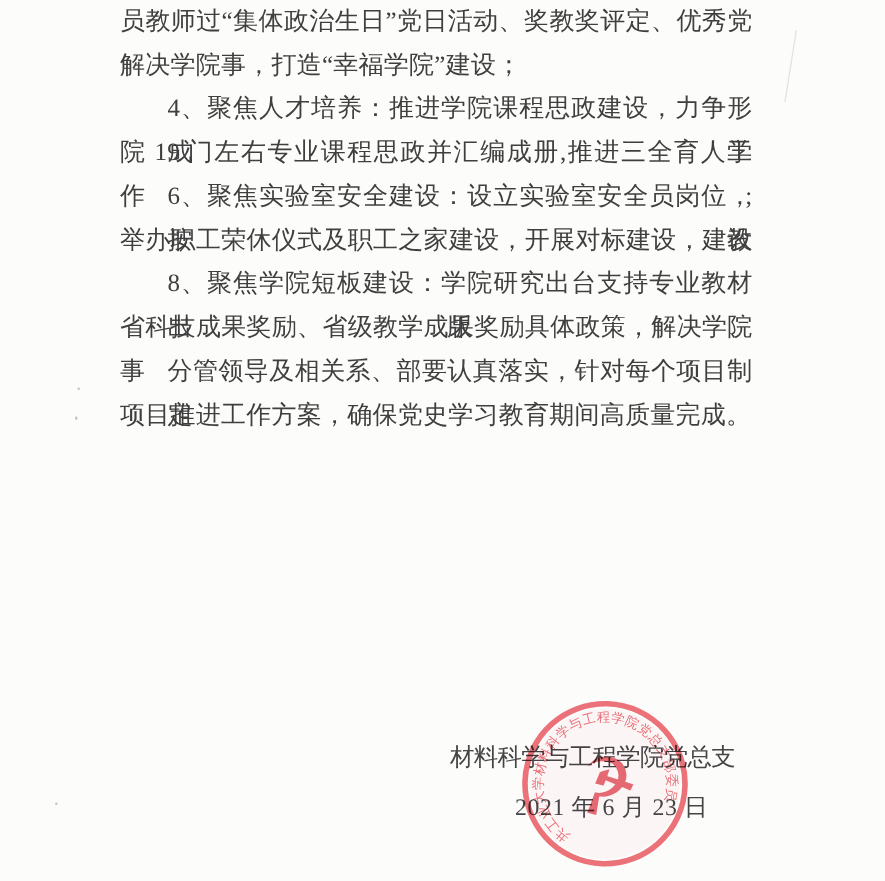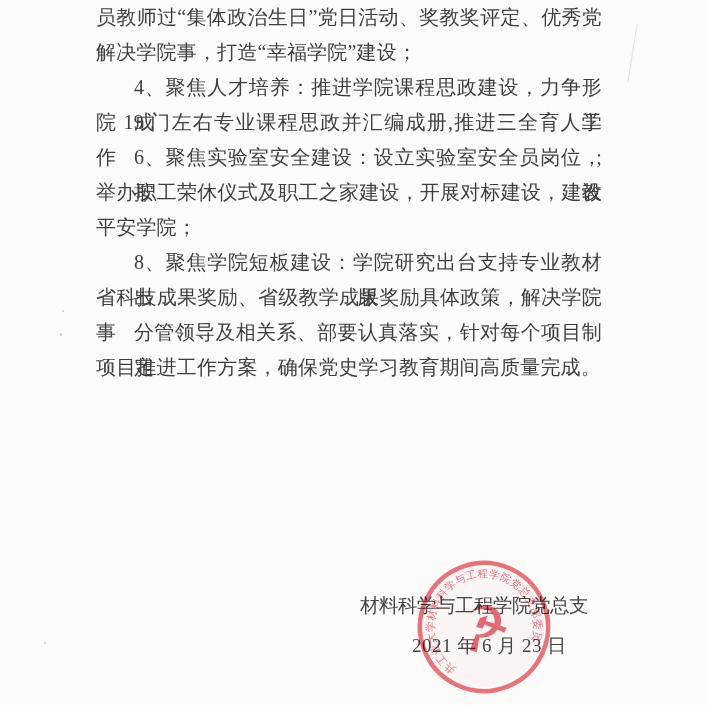--- a/index.html
+++ b/index.html
@@ -91,21 +91,20 @@
 
 <div class="page">
 
   <div class="body-text">
     <div class="line jl">员教师过“集体政治生日”党日活动、奖教奖评定、优秀党</div>
     <div class="line">解决学院事，打造“幸福学院”建设；</div>
     <div class="line jl ind">4、聚焦人才培养：推进学院课程思政建设，力争形成学</div>
     <div class="line jl">院 19 门左右专业课程思政并汇编成册,推进三全育人工作;</div>
     <div class="line jl ind">6、聚焦实验室安全建设：设立实验室安全员岗位，按教</div>
     <div class="line jl">举办职工荣休仪式及职工之家建设，开展对标建设，建设</div>
-    <div class="line">平安学院；</div>
     <div class="line jl ind">8、聚焦学院短板建设：学院研究出台支持专业教材出版、</div>
     <div class="line jl">省科技成果奖励、省级教学成果奖励具体政策，解决学院事</div>
     <div class="line jl ind">分管领导及相关系、部要认真落实，针对每个项目制定</div>
     <div class="line">项目推进工作方案，确保党史学习教育期间高质量完成。</div>
   </div>
 
   <div class="sig">材料科学与工程学院党总支</div>
   <div class="date">2021 年 6 月 23 日</div>
 
   <svg class="seal" viewBox="-85 -85 170 170">

